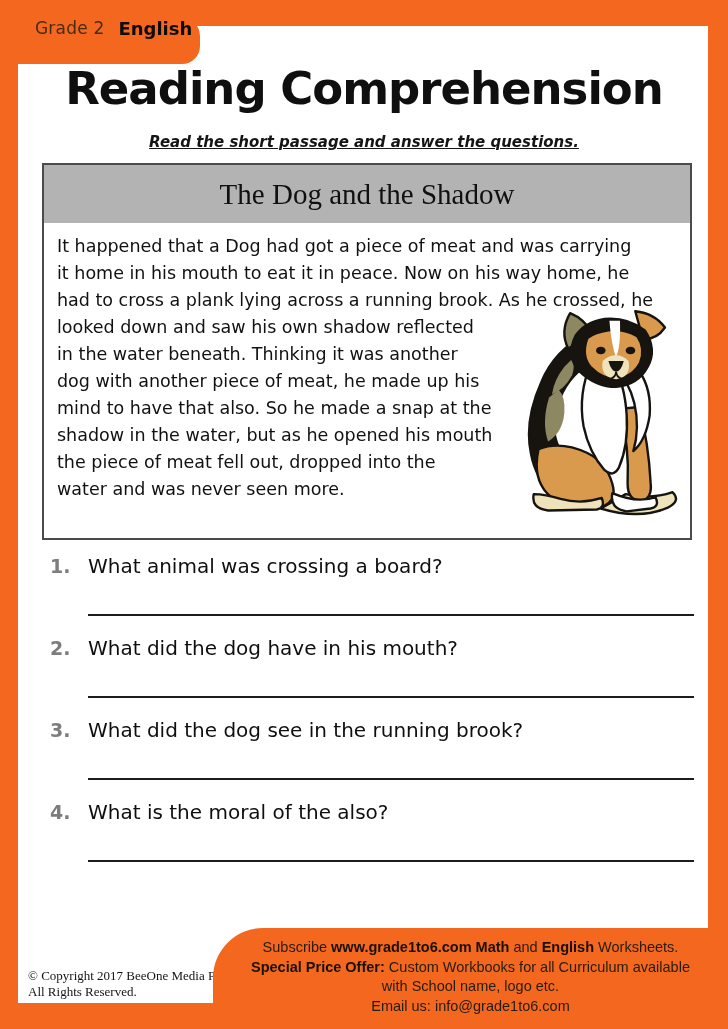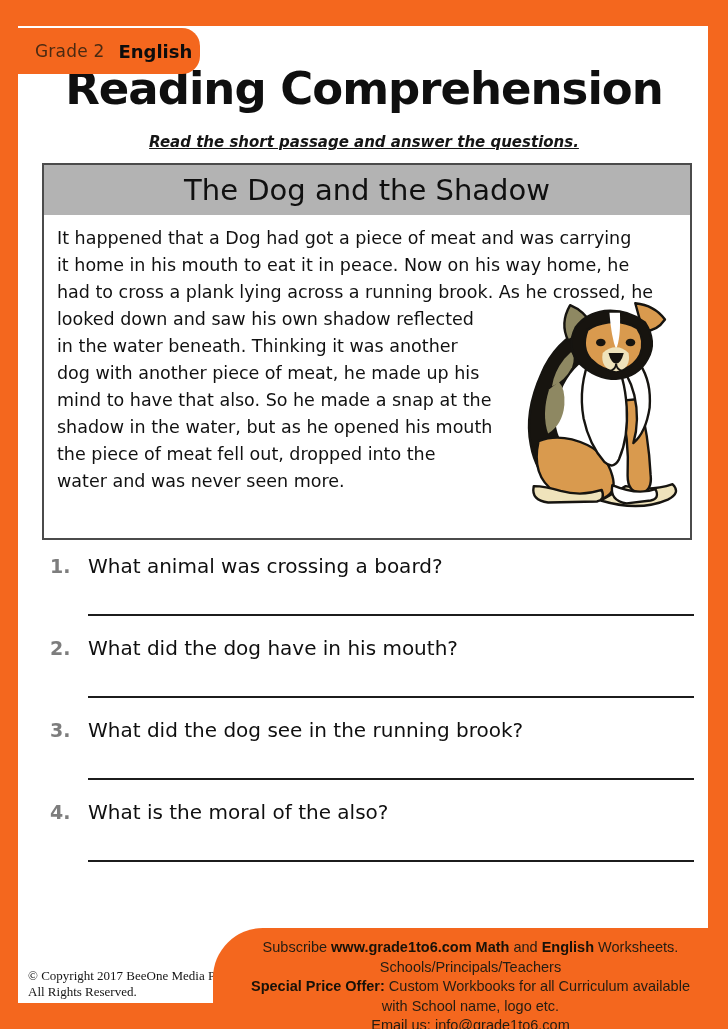--- a/index.html
+++ b/index.html
@@ -7,43 +7,43 @@
     width:728px;height:1029px;position:relative;overflow:hidden;
     background:#f4671e;
     font-family:"DejaVu Sans",sans-serif;
   }
   .content{
     position:absolute;left:18px;top:26px;width:690px;height:977px;
     background:#ffffff;
   }
   
   .grade-tab{
-    position:absolute;left:18px;top:28px;width:182px;height:46px;
+    position:absolute;left:18px;top:18px;width:182px;height:46px;
     background:#f4671e;border-radius:0 18px 18px 0;
-    display:flex;align-items:center;gap:14px;padding-left:17px;
+    display:flex;gap:14px;padding-left:17px;
     box-sizing:border-box;z-index:4;
   }
   .grade-label{font-size:17px;color:#4a2a12;letter-spacing:.2px;}
   .subject-label{font-size:18px;font-weight:bold;color:#0d0d0d;}
   
   .page-title{
     position:absolute;left:0;top:62px;width:728px;text-align:center;
     font-size:45px;font-weight:bold;color:#0f0f0f;letter-spacing:-1px;z-index:3;
   }
   .page-subtitle{
     position:absolute;left:0;top:133px;width:728px;text-align:center;
     font-size:15px;font-weight:bold;font-style:italic;color:#151515;text-decoration:underline;
   }
   
   .passage-box{
     position:absolute;left:42px;top:163px;width:650px;height:377px;
     background:#ffffff;border:2px solid #4b4b4b;box-sizing:border-box;
   }
   .passage-header{
-    height:50px;background:#b3b3b3;display:flex;align-items:center;justify-content:center;
+    height:58px;background:#b3b3b3;display:flex;align-items:center;justify-content:center;font-family:Liberation Serif, serif;
   }
   .passage-title{font-size:29px;color:#101010;}
   .passage-body{
     position:relative;padding:10px 0 0 13px;color:#111;
   }
   .passage-line{height:27px;line-height:27px;font-size:17.5px;white-space:nowrap;}
   .dog-illustration{
     position:absolute;right:3px;top:81px;width:182px;height:228px;z-index:2;
   }
   
@@ -171,21 +171,20 @@
 <div class="question-row q4">
   <span class="question-number">4.</span>
   <span class="question-text">What is the moral of the also?</span>
 </div>
 <div class="answer-line l4"></div>
 
 <div class="footer-block">
   <div class="footer-line">
     <span>Subscribe </span><b>www.grade1to6.com Math</b><span> and </span><b>English</b><span> Worksheets.</span>
   </div>
-  <div class="footer-line">Schools/Principals/Teachers</div>
   <div class="footer-line">
     <b>Special Price Offer:</b><span> Custom Workbooks for all Curriculum available</span>
   </div>
   <div class="footer-line">with School name, logo etc.</div>
   <div class="footer-line">Email us: info@grade1to6.com</div>
 </div>
 
 <div class="copyright">
   <div>© Copyright 2017 BeeOne Media Pvt. Ltd.</div>
   <div>All Rights Reserved.</div>

